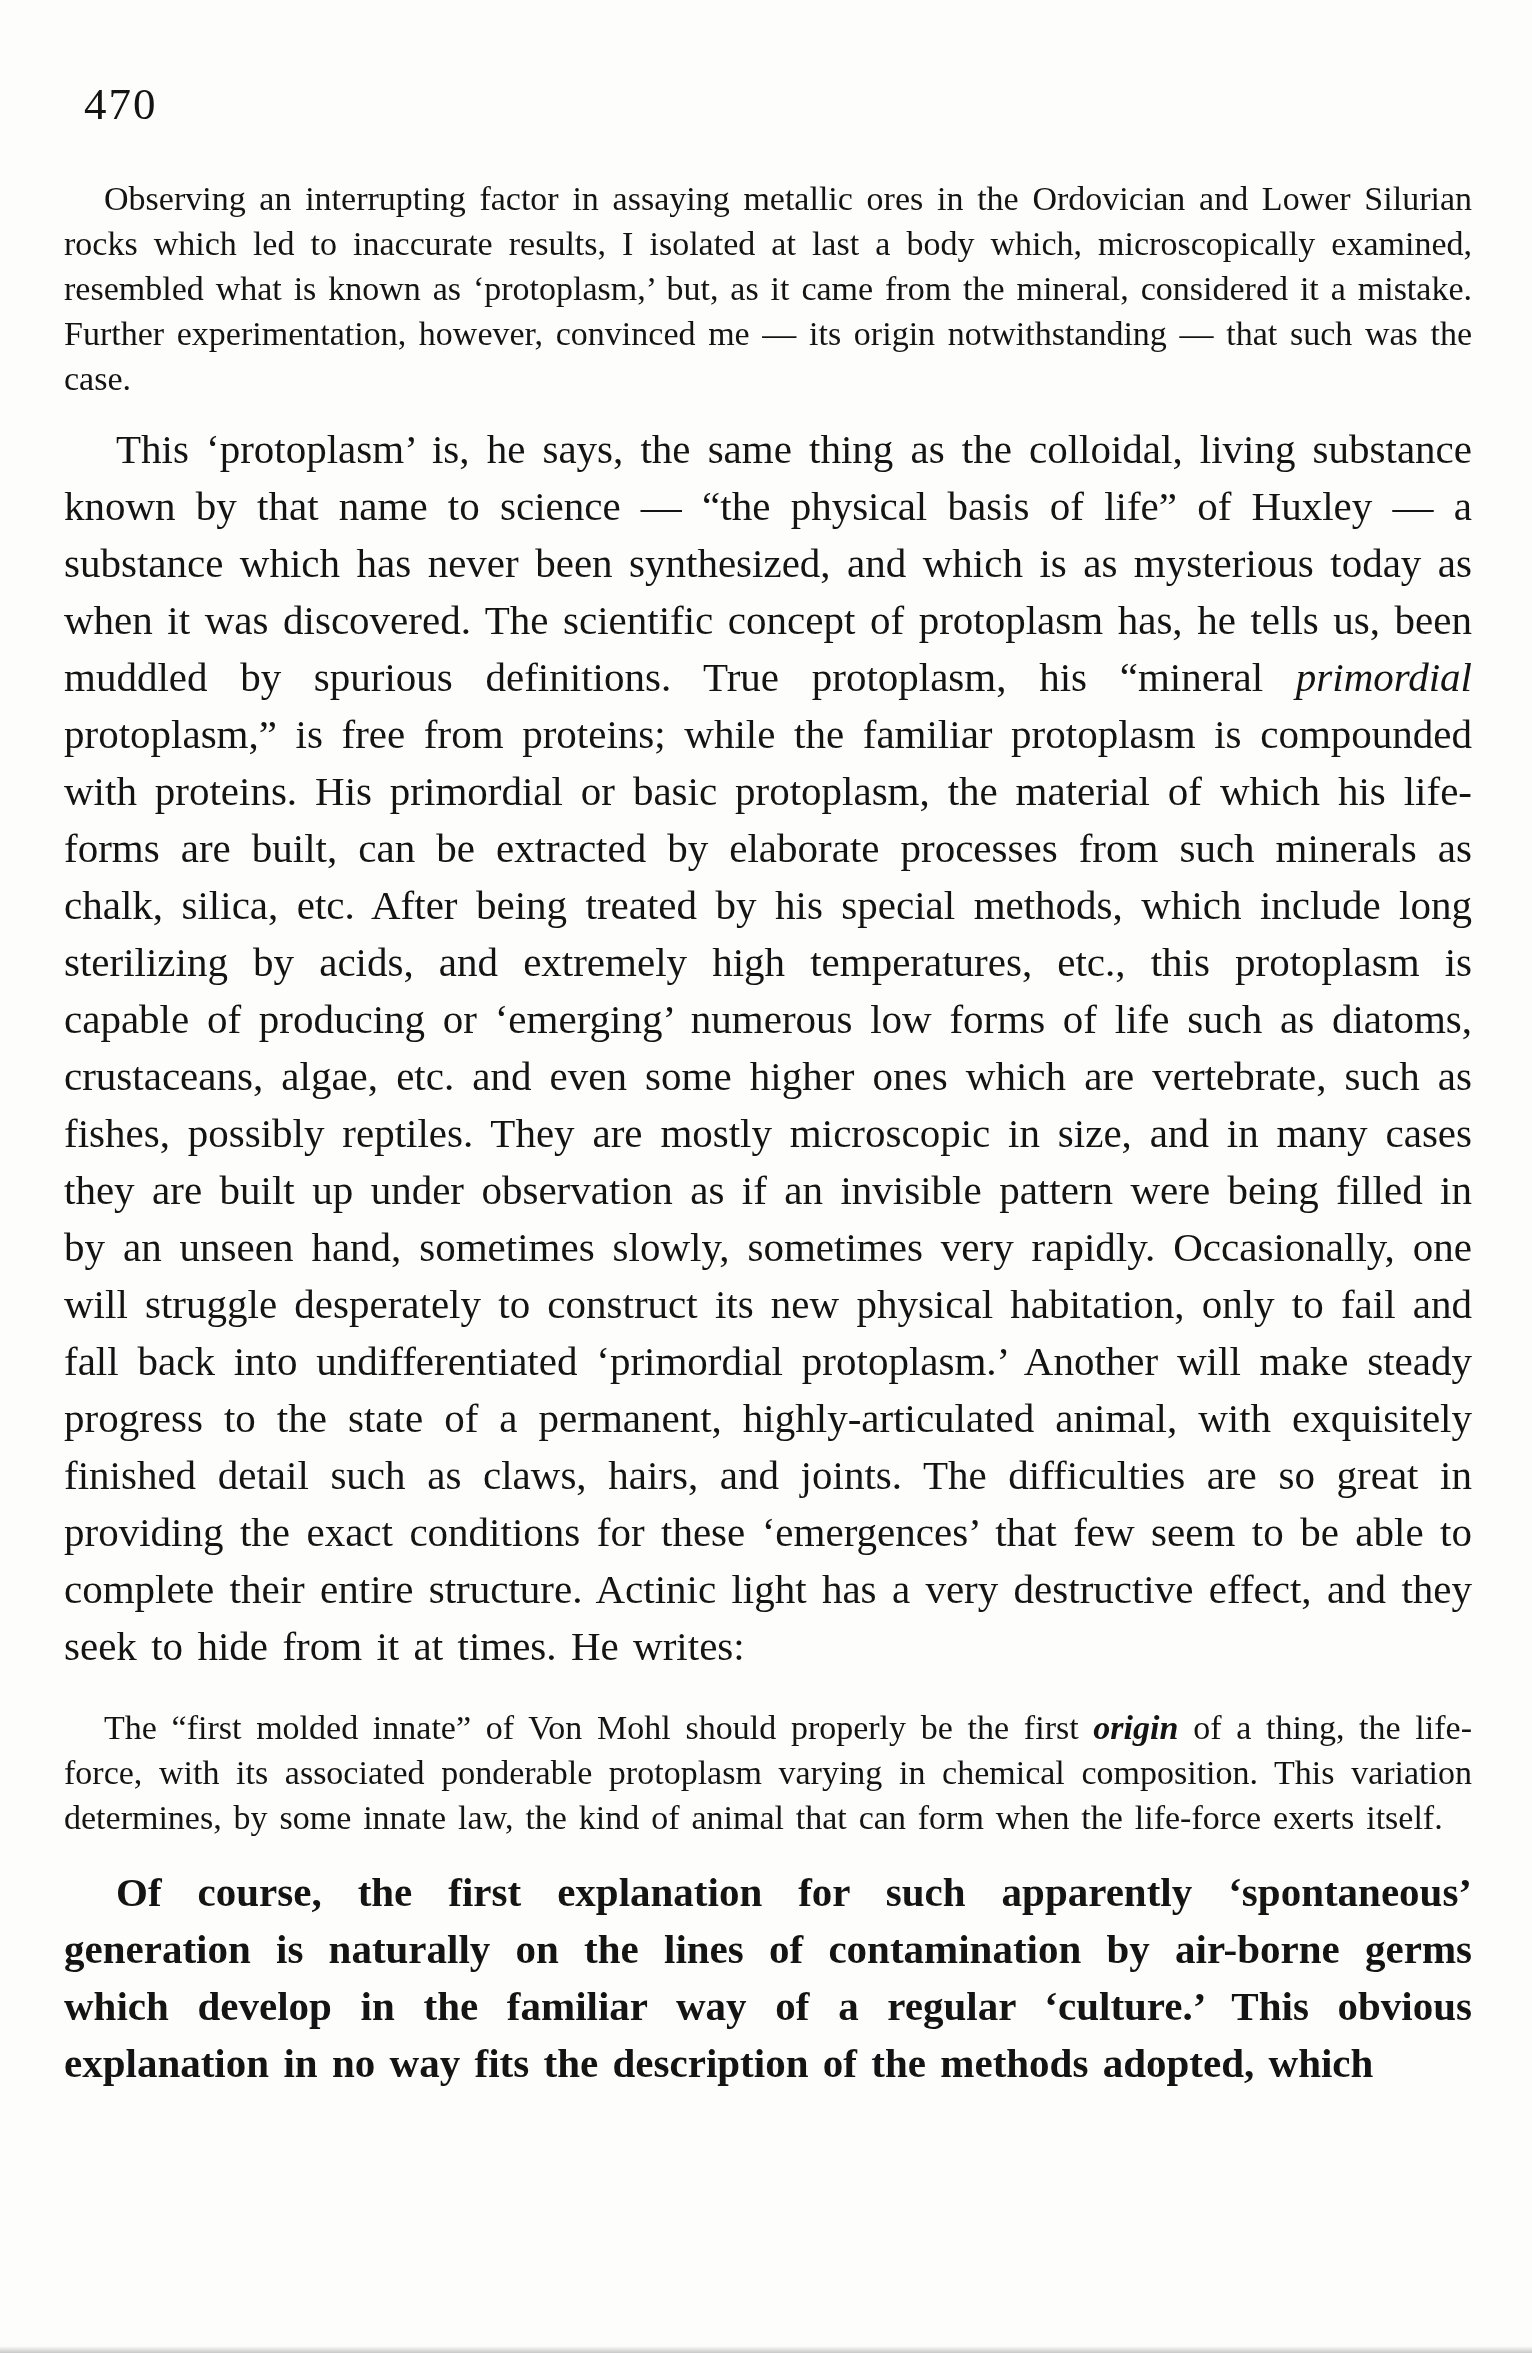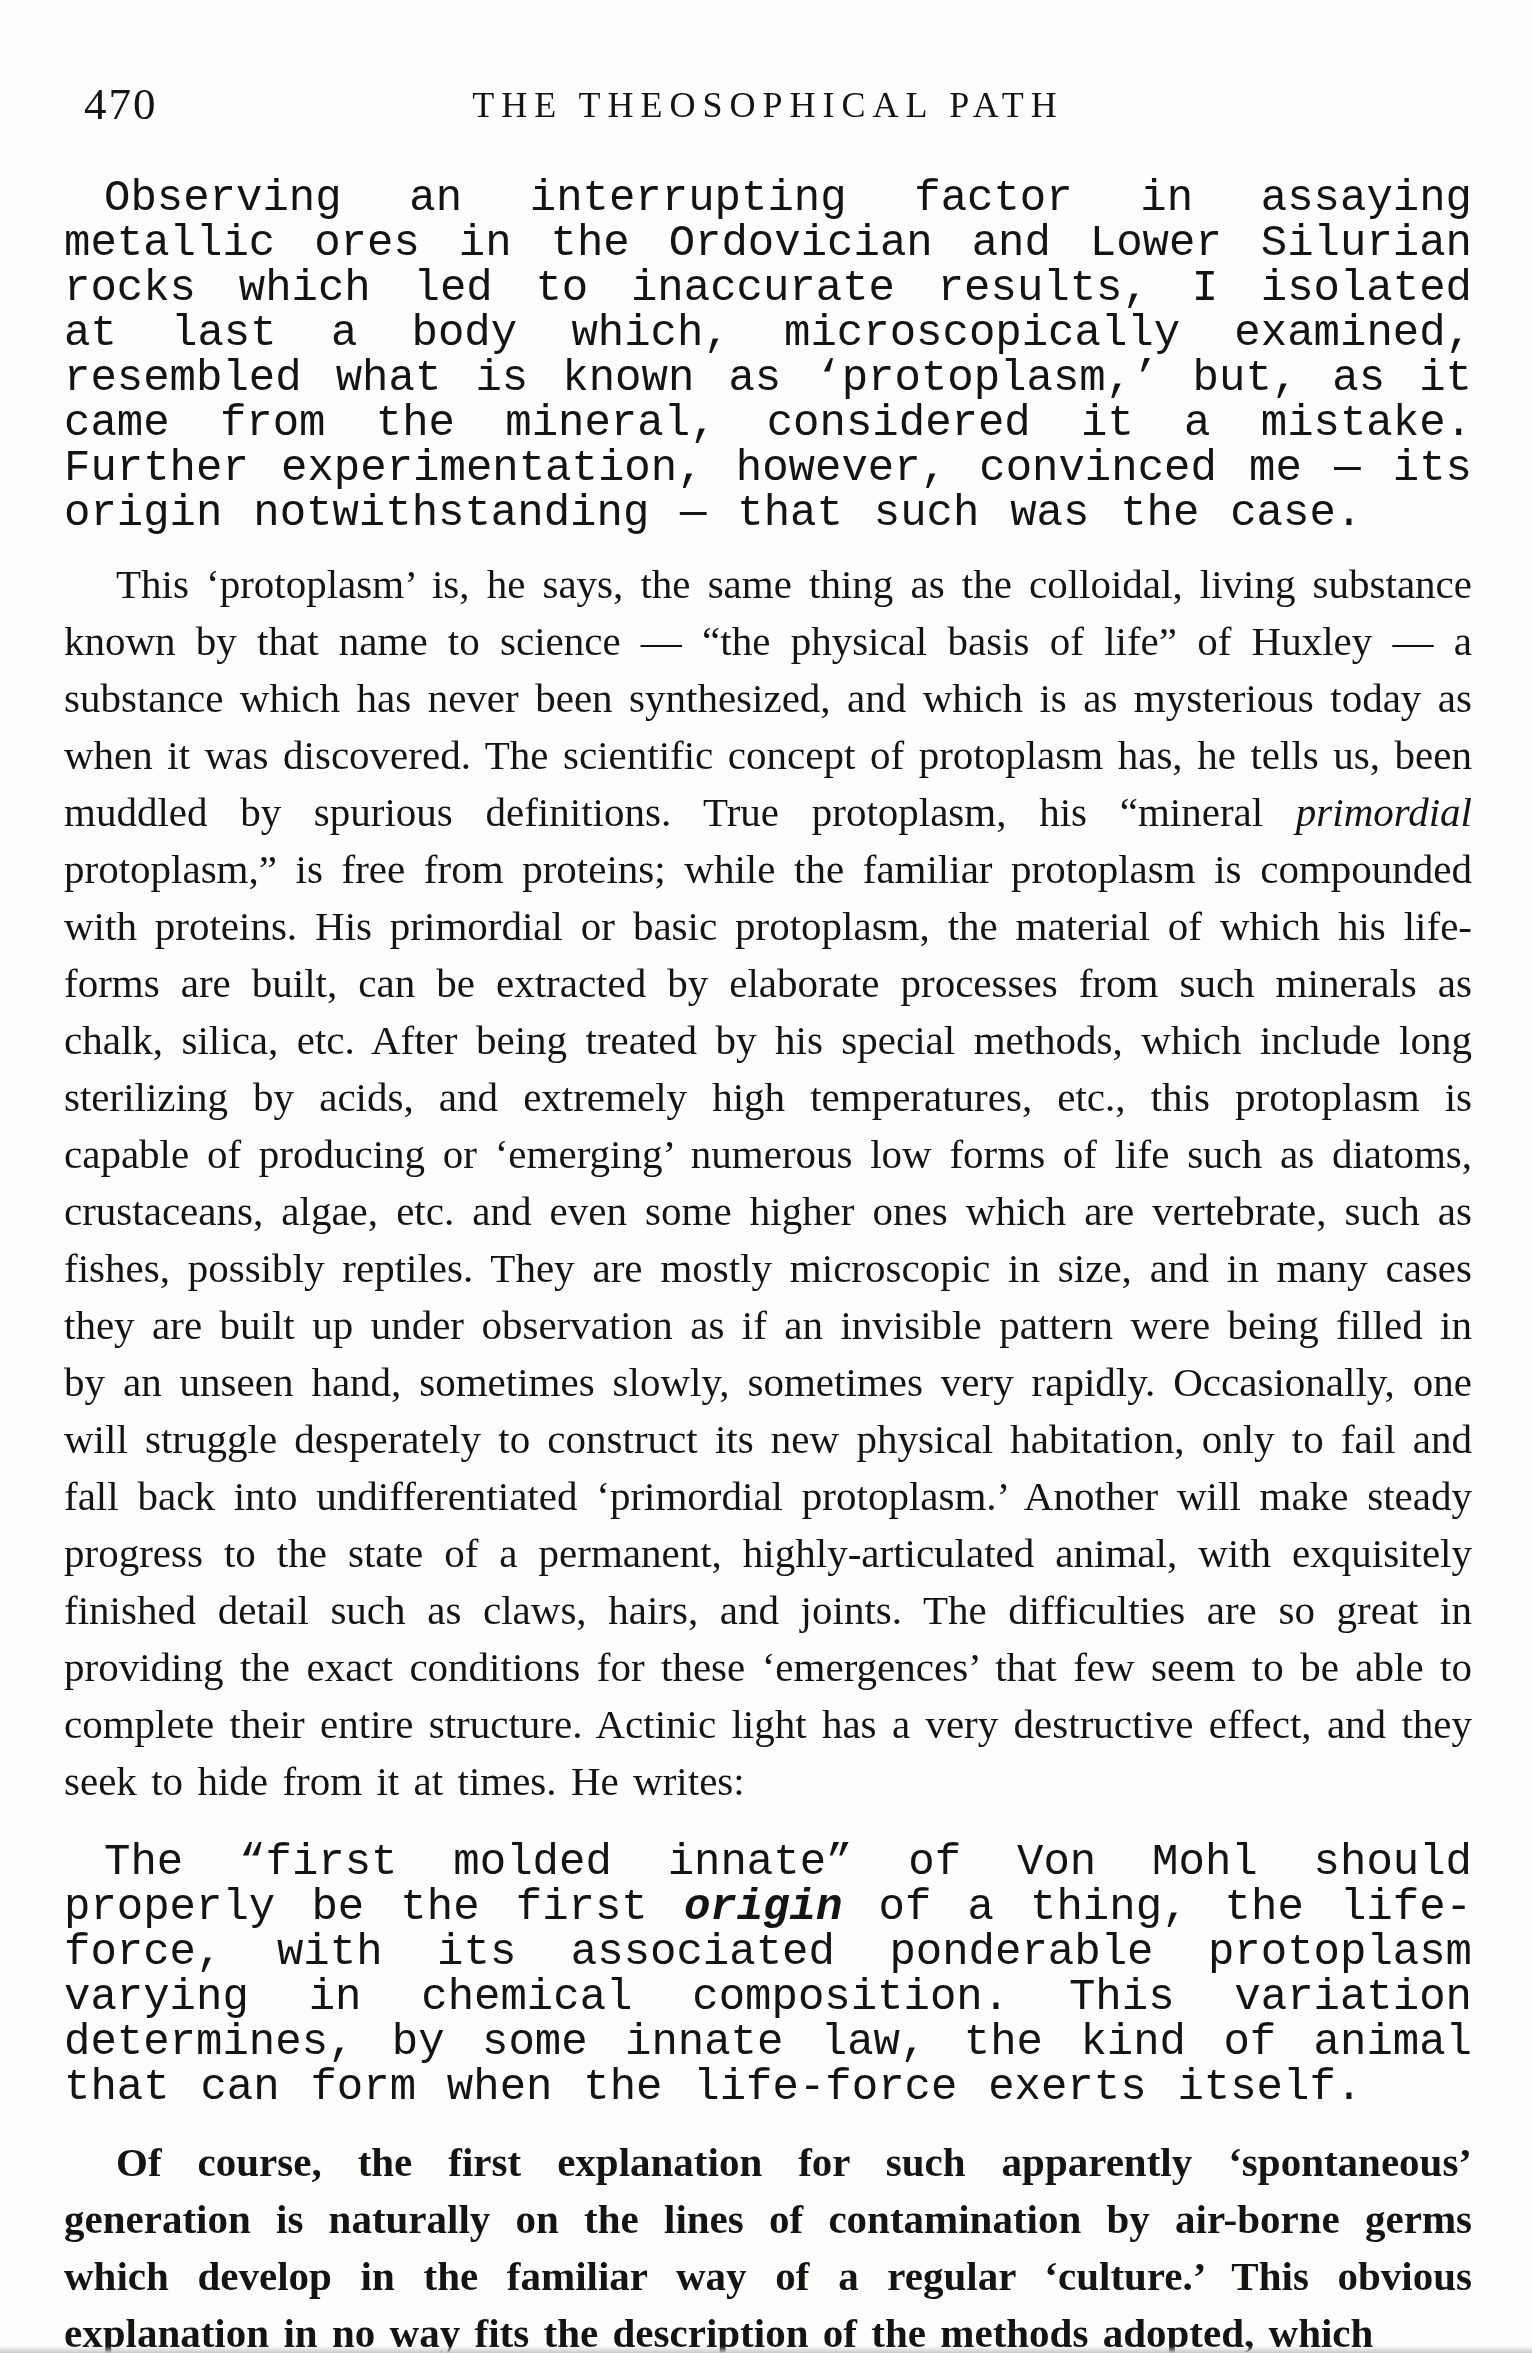--- a/index.html
+++ b/index.html
@@ -41,24 +41,23 @@
     font-size: 36px;
     letter-spacing: 7px;
     white-space: nowrap;
   }
   p {
     margin: 0;
     text-align: justify;
     word-spacing: 0.10em;
   }
   .excerpt {
-    font-size: 44px;
+    font-size: 34px;
     line-height: 45px;
     text-indent: 40px;
-    font-family: Liberation Mono, monospace;
   }
   .body-text {
     font-size: 41px;
     line-height: 57px;
     text-indent: 52px;
   }
   .excerpt-intro { margin-top: 42px; }
   .body-main     { margin-top: 20px; font-family: Liberation Serif, serif; }
   .blockquote    { margin-top: 30px; }
   .body-closing  { margin-top: 24px; font-weight: bold; }
@@ -73,21 +72,20 @@
   }
 </style>
 </head>
 <body>
 
 <div class="page">
   <div class="text-block">
 
     <header class="running-head">
       <span class="page-number">470</span>
-      <span class="running-title">THE THEOSOPHICAL PATH</span>
     </header>
 
     <p class="excerpt excerpt-intro">Observing an interrupting factor in assaying metallic ores in the Ordovician and Lower Silurian rocks which led to inaccurate results, I isolated at last a body which, microscopically examined, resembled what is known as ‘protoplasm,’ but, as it came from the mineral, considered it a mistake.  Further experimentation, however, convinced me — its origin notwithstanding — that such was the case.</p>
 
     <p class="body-text body-main"><span>This ‘protoplasm’ is, he says, the same thing as the colloidal, living substance known by that name to science — “the physical basis of life” of Huxley — a substance which has never been synthesized, and which is as mysterious today as when it was discovered.  The scientific concept of protoplasm has, he tells us, been muddled by spurious definitions.  True protoplasm, his “mineral </span><em>primordial</em><span> protoplasm,” is free from proteins; while the familiar protoplasm is compounded with proteins.  His primordial or basic protoplasm, the material of which his life-forms are built, can be extracted by elaborate processes from such minerals as chalk, silica, etc.  After being treated by his special methods, which include long sterilizing by acids, and extremely high temperatures, etc., this protoplasm is capable of producing or ‘emerging’ numerous low forms of life such as diatoms, crustaceans, algae, etc.  and even some higher ones which are vertebrate, such as fishes, possibly reptiles.  They are mostly microscopic in size, and in many cases they are built up under observation as if an invisible pattern were being filled in by an unseen hand, sometimes slowly, sometimes very rapidly.  Occasionally, one will struggle desperately to construct its new physical habitation, only to fail and fall back into undifferentiated ‘primordial protoplasm.’  Another will make steady progress to the state of a permanent, highly-articulated animal, with exquisitely finished detail such as claws, hairs, and joints.  The difficulties are so great in providing the exact conditions for these ‘emergences’ that few seem to be able to complete their entire structure.  Actinic light has a very destructive effect, and they seek to hide from it at times.  He writes:</span></p>
 
     <p class="excerpt blockquote"><span>The “first molded innate” of Von Mohl should properly be the first </span><em class="bold">origin</em><span> of a thing, the life-force, with its associated ponderable protoplasm varying in chemical composition.  This variation determines, by some innate law, the kind of animal that can form when the life-force exerts itself.</span></p>
 
     <p class="body-text body-closing">Of course, the first explanation for such apparently ‘spontaneous’ generation is naturally on the lines of contamination by air-borne germs which develop in the familiar way of a regular ‘culture.’  This obvious explanation in no way fits the description of the methods adopted, which</p>
 

